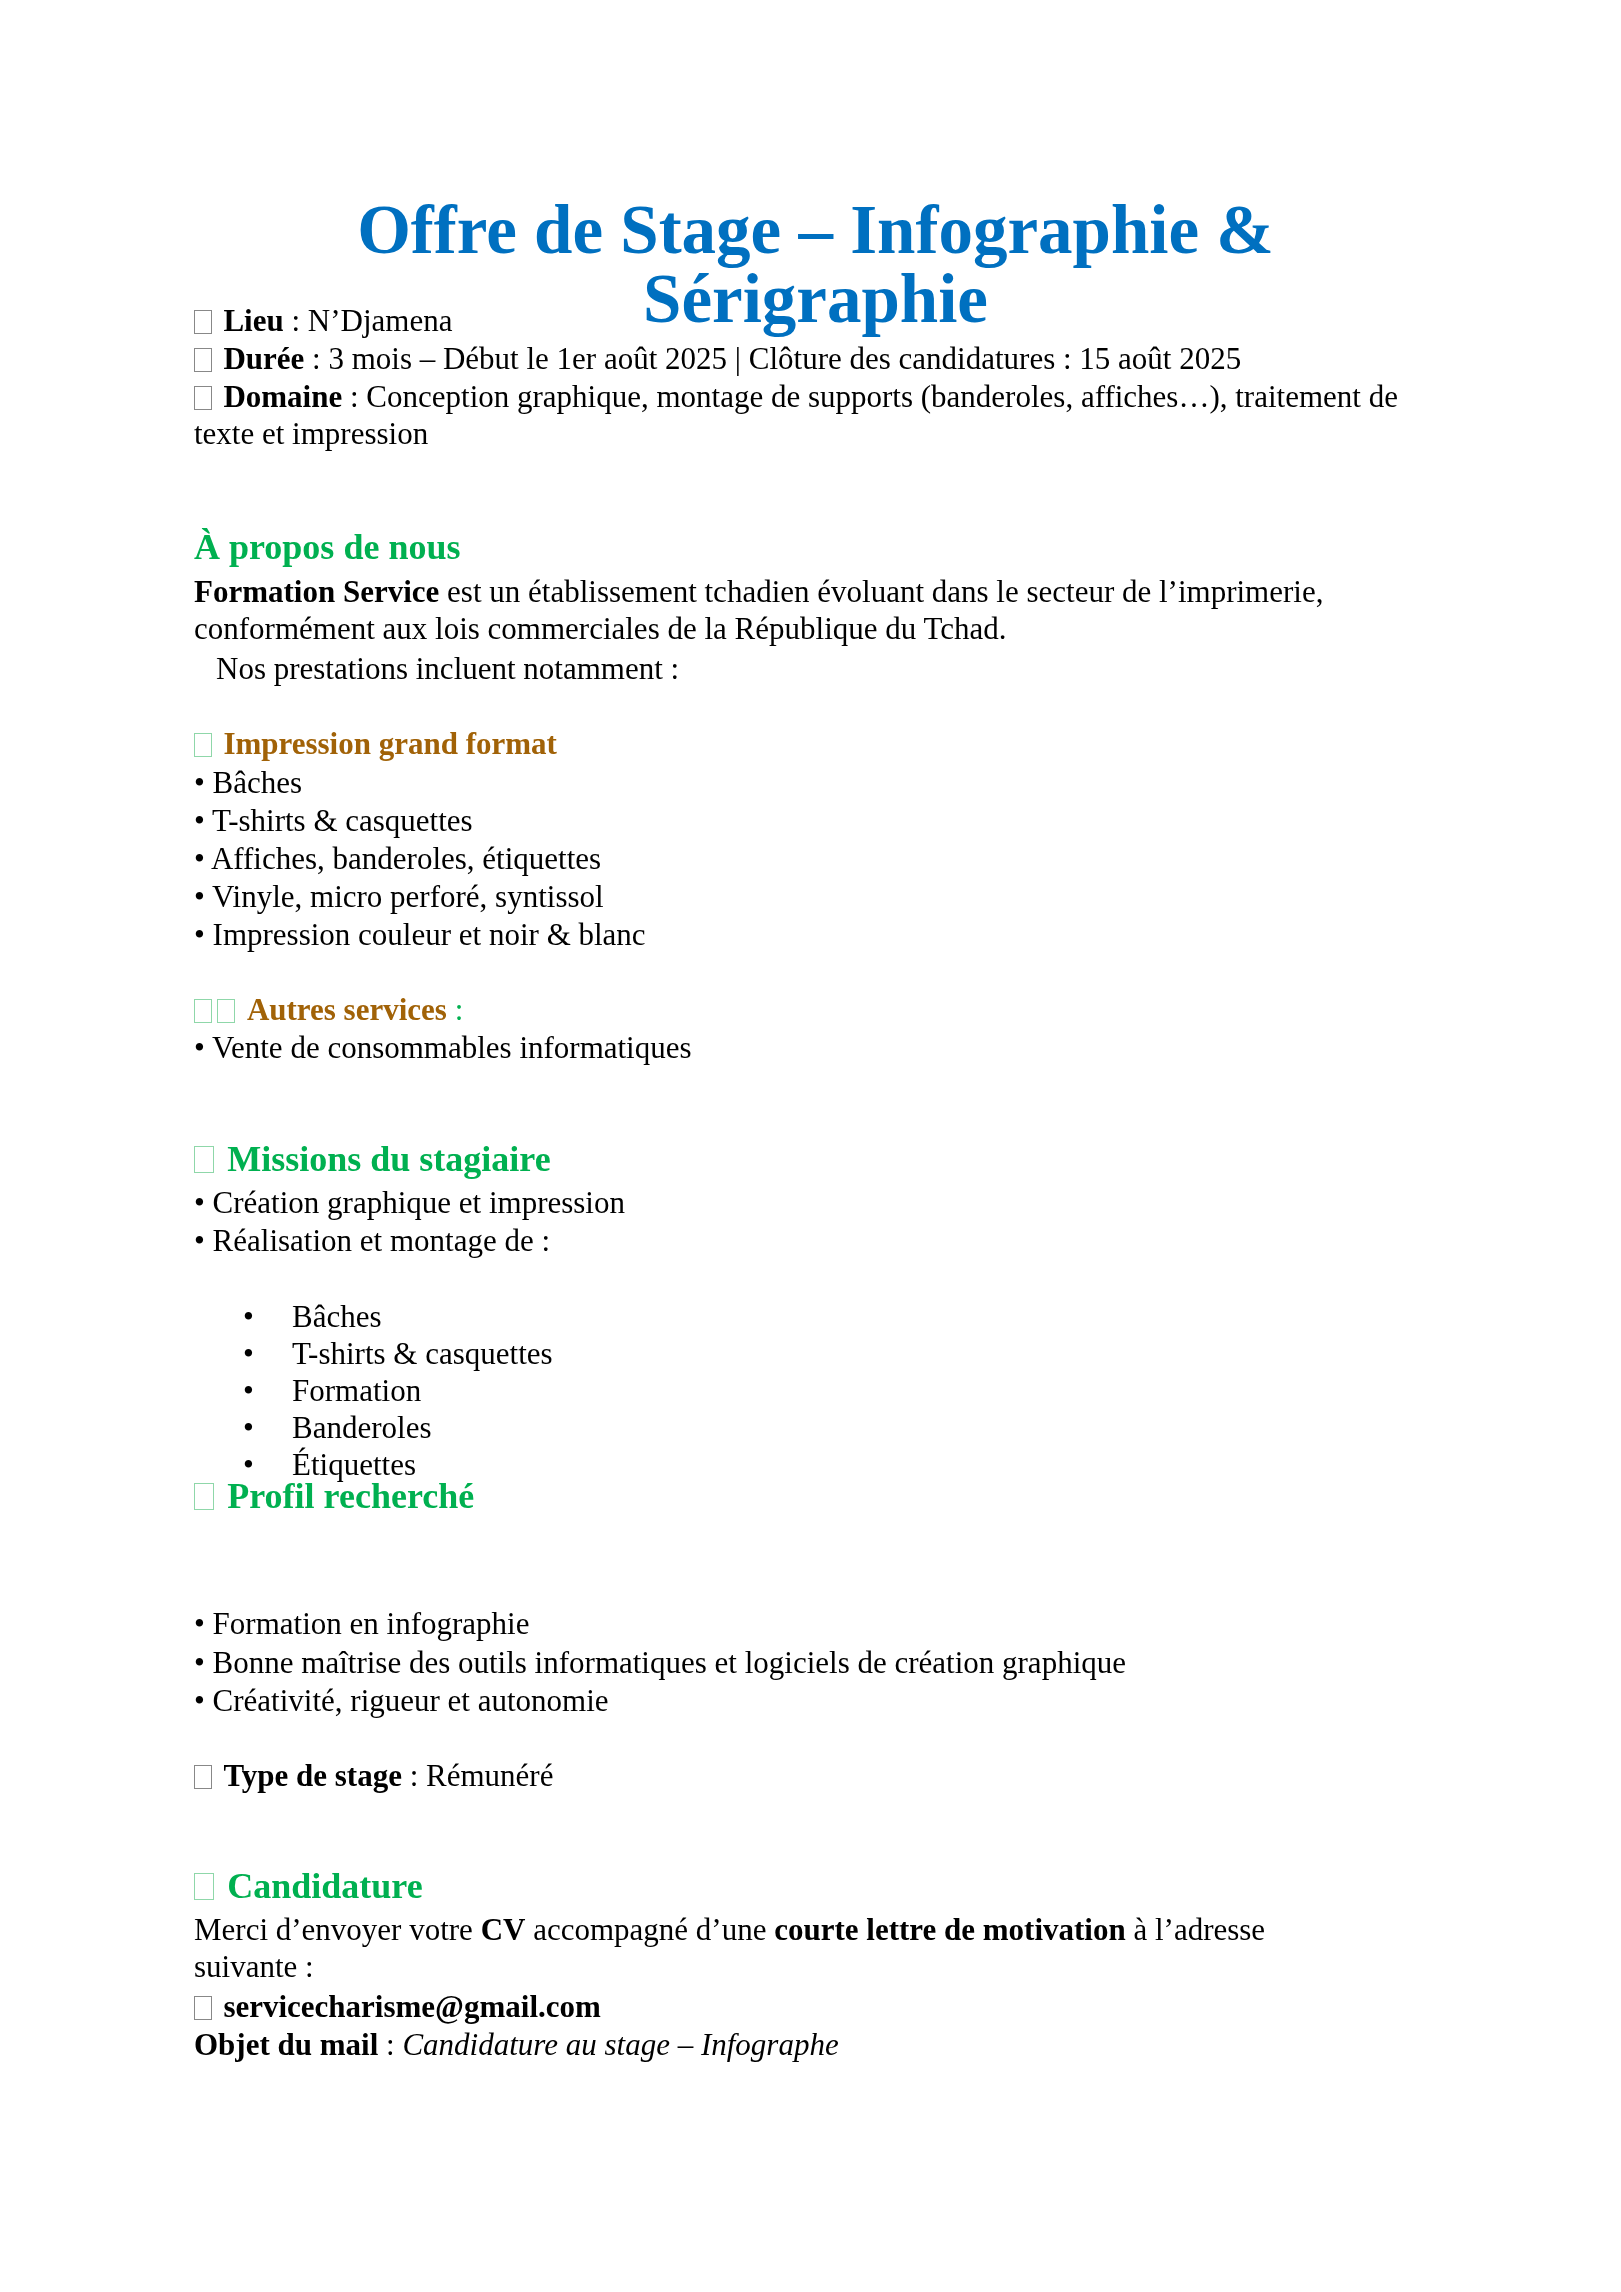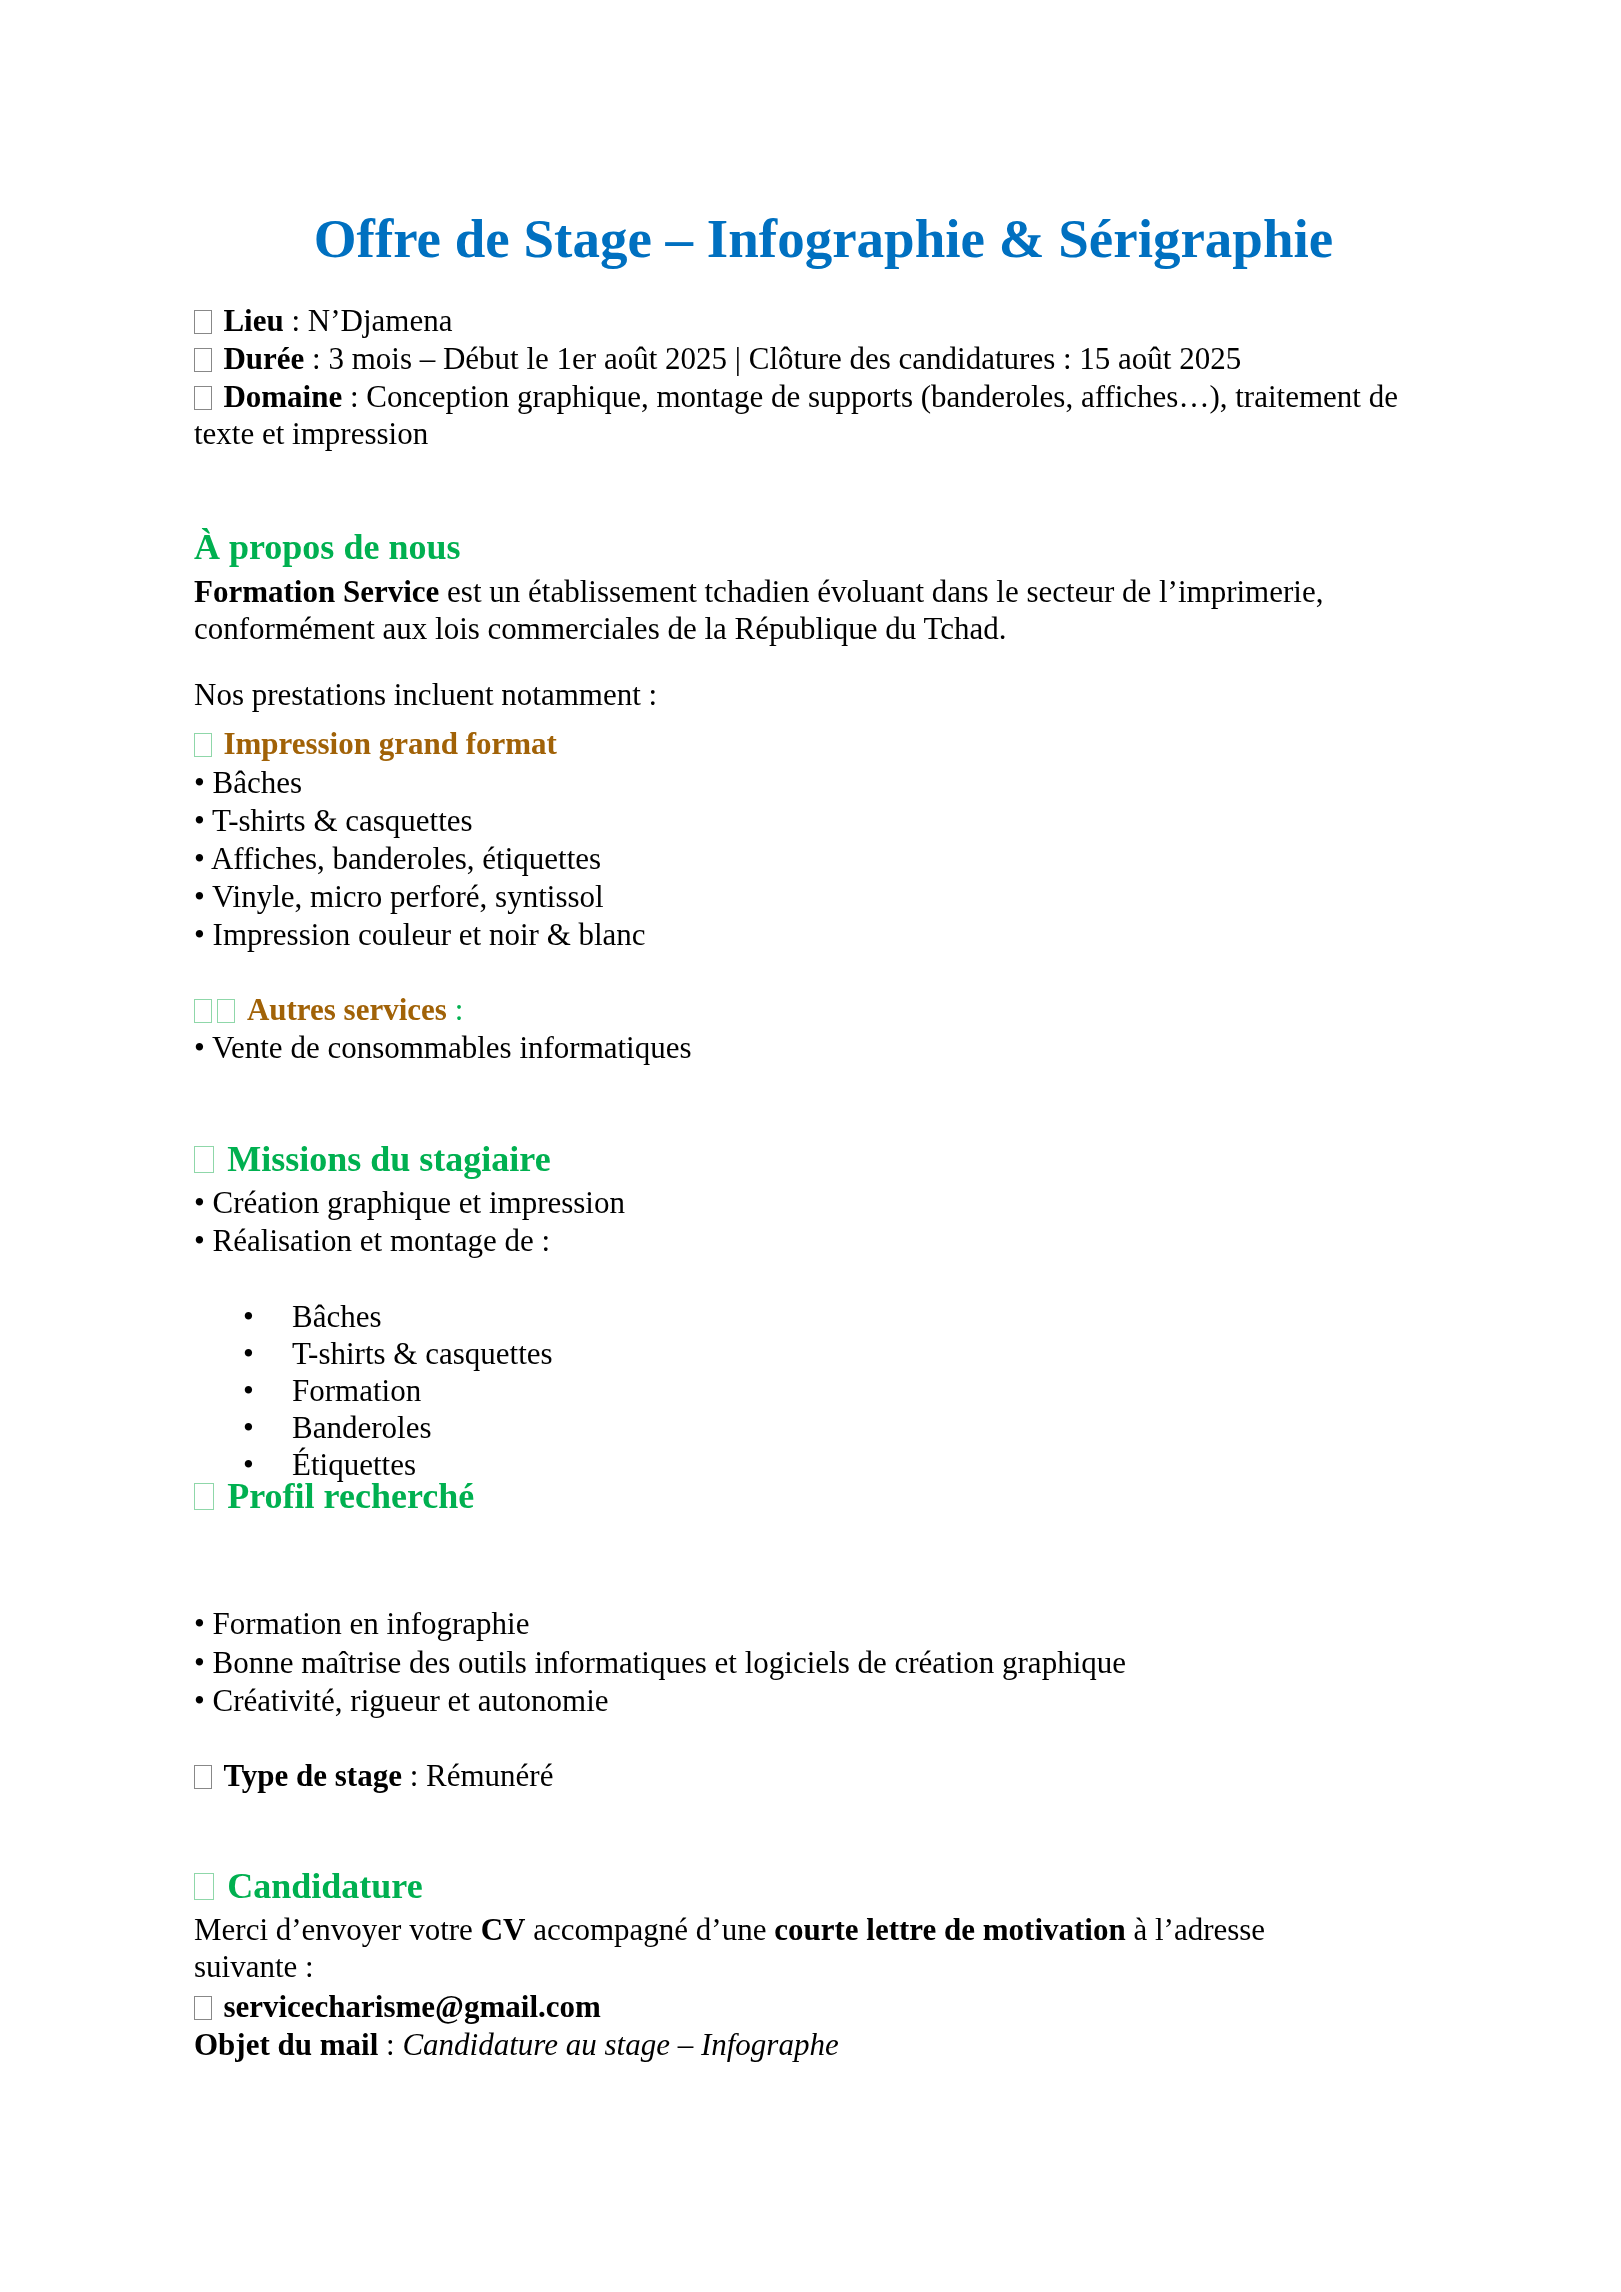--- a/index.html
+++ b/index.html
@@ -1,18 +1,18 @@
 <!DOCTYPE html>
 <html><head>
 <meta charset="utf-8">
 <style>
   html, body { margin: 0; padding: 0; background: #ffffff; }
   body { width: 1621px; height: 2293px; position: relative; font-family: "Liberation Serif", serif; color: #000; }
   .page { position: absolute; left: 194px; top: 0; width: 1235px; }
-  .title { position: absolute; left: 0; width: 1235px; top: 192px; text-align: center; font-weight: bold; font-size: 55px; line-height: 69px; color: #0070c0; margin: 12px; }
+  .title { position: absolute; left: 0; width: 1235px; top: 192px; text-align: center; font-weight: bold; font-size: 69px; line-height: 69px; color: #0070c0; margin: 4px; }
   .line { position: absolute; left: 0; font-size: 31px; line-height: 37px; white-space: nowrap; }
   .wrap { white-space: normal; width: 1235px; }
   .h2 { position: absolute; left: 0; font-weight: bold; font-size: 36px; line-height: 43px; color: #00b050; white-space: nowrap; margin-top: 32px; }
   .h3 { font-weight: bold; color: #a16207; }
   .box { display: inline-block; width: 17.6px; height: 23.5px; border: 1.5px solid #888; box-sizing: border-box; margin-right: 11.8px; vertical-align: -2.9px; }
   .h2 .box { border-color: #8fd7a9; width: 19.6px; height: 27.4px; margin-right: 13.7px; vertical-align: -2px; }
   .h3 .box { border-color: #8fd7a9; }
   .box.sm { margin-right: 5.9px; }
   b { font-weight: bold; }
   i { font-style: italic; }
@@ -35,21 +35,21 @@
   </div>
   <div class="line wrap" style="top:378px;">
     <span class="box"></span><b>Domaine</b><span> : Conception graphique, montage de supports (banderoles, affiches…), traitement de texte et impression</span>
   </div>
 
   <div class="h2" style="top:494px;">À propos de nous</div>
 
   <div class="line wrap" style="top:573px; width:1215px;">
     <b>Formation Service</b><span> est un établissement tchadien évoluant dans le secteur de l’imprimerie, conformément aux lois commerciales de la République du Tchad.</span>
   </div>
-  <div class="line" style="top:676px;">Nos prestations incluent notamment :</div>
+  <div class="line" style="top:650px;margin-left:22px;">Nos prestations incluent notamment :</div>
 
   <div class="line h3" style="top:725px;">
     <span class="box"></span><span>Impression grand format</span>
   </div>
   <div class="line" style="top:764px;">• Bâches</div>
   <div class="line" style="top:802px;">• T-shirts &amp; casquettes</div>
   <div class="line" style="top:840px;">• Affiches, banderoles, étiquettes</div>
   <div class="line" style="top:878px;">• Vinyle, micro perforé, syntissol</div>
   <div class="line" style="top:916px;">• Impression couleur et noir &amp; blanc</div>
 

